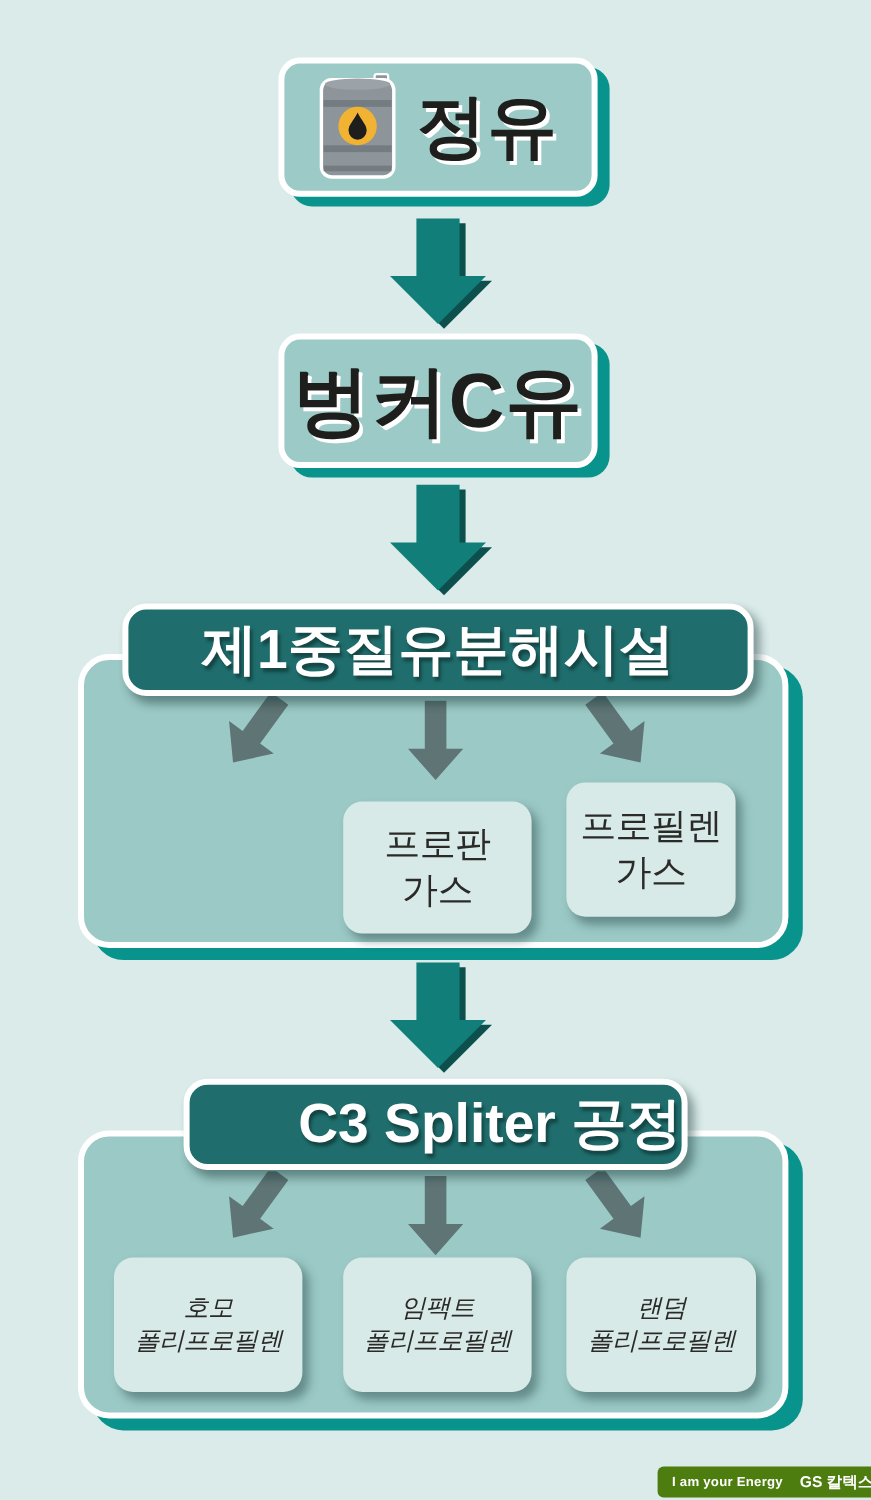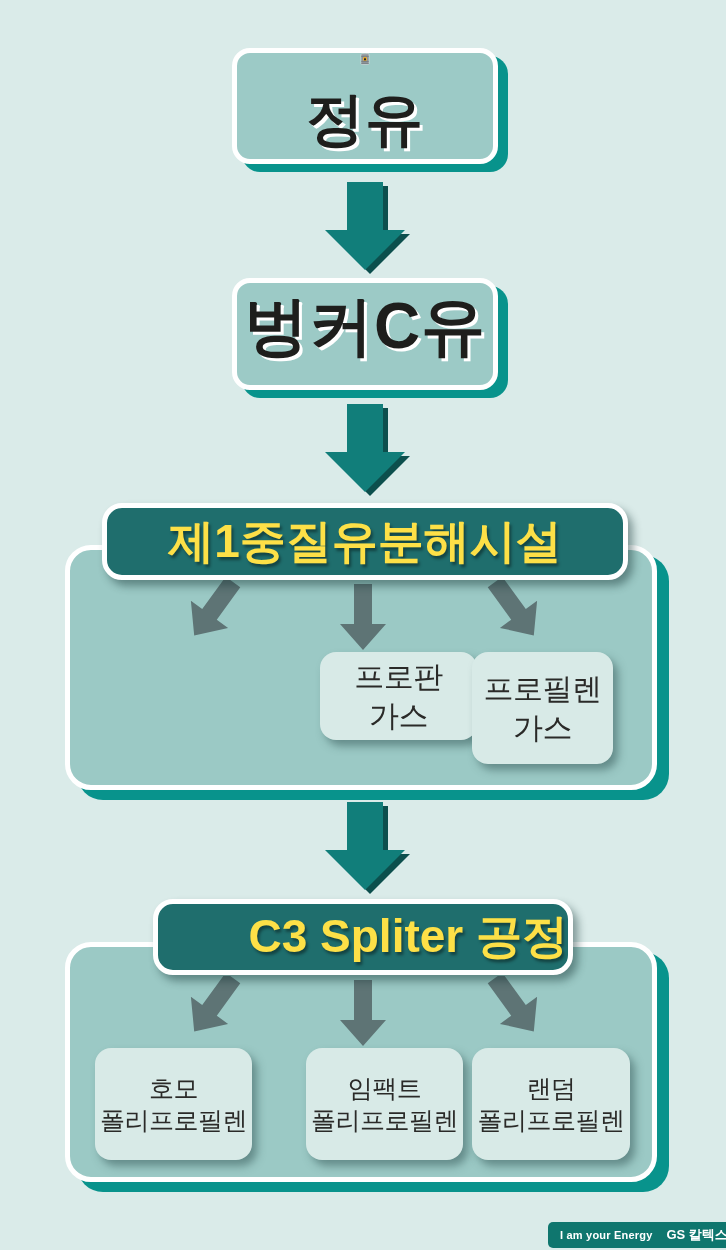--- a/index.html
+++ b/index.html
@@ -5,58 +5,58 @@
   html,body{margin:0;padding:0;background:#daebe9;}
   .canvas{
     position:relative;width:726px;height:1250px;margin:0 auto;
     background:#daebe9;overflow:hidden;
     font-family:"Liberation Sans",sans-serif;
   }
   
   .big-node{
     position:absolute;background:#9ccac6;border:5px solid #fff;border-radius:18px;
     box-shadow:10px 8px 0 #08938c;
-    display:flex;align-items:center;justify-content:space-between;gap:16px;box-sizing:border-box;flex-direction:column;
+    display:flex;align-items:center;justify-content:center;gap:16px;box-sizing:border-box;
   }
   .big-node .label{
     font-size:58px;font-weight:bold;color:#1e1e1c;letter-spacing:1px;
     text-shadow:3px 3px 0 #ffffff;
   }
   
   .header-pill{
     position:absolute;background:#1f6e6d;border:5px solid #fff;border-radius:20px;
     box-shadow:5px 6px 8px rgba(20,50,50,.45);
     display:flex;align-items:center;justify-content:center;box-sizing:border-box;z-index:3;
   }
   .header-pill .label{
-    color:#fde047;font-size:46px;font-weight:bold;letter-spacing:0px;white-space:nowrap;
+    color:#ffffff;font-size:46px;font-weight:bold;letter-spacing:0px;white-space:nowrap;
     text-shadow:2px 3px 3px rgba(0,0,0,.4);
   }
   
   .panel{
     position:absolute;background:#9bc9c5;border:5px solid #fff;border-radius:26px;
     box-shadow:12px 10px 0 #08938c;box-sizing:border-box;z-index:1;
   }
   
   .child-box{
     position:absolute;background:#d8eae7;border-radius:16px;
     box-shadow:5px 6px 8px rgba(45,80,80,.5);
     display:flex;flex-direction:column;align-items:center;justify-content:center;
     box-sizing:border-box;z-index:2;
   }
   .child-box .line{
     font-size:30px;font-weight:500;color:#2a2a28;line-height:1.3;letter-spacing:-0.5px;
     white-space:nowrap;
   }
-  .child-box.small-text .line{font-size:25px;}
+  .child-box.small-text .line{font-size:21px;font-style:italic;}
   .arrow-svg{position:absolute;z-index:2;}
   
   .footer-bar{
     position:absolute;right:0;top:1222px;left:548px;height:26px;
-    background:#0f766e;border-radius:5px 0 0 5px;
+    background:#4d7c0f;border-radius:5px 0 0 5px;
     display:flex;align-items:center;gap:7px;padding:0 10px 0 12px;box-sizing:border-box;
   }
   .footer-bar .slogan{color:#fff;font-size:11px;font-weight:bold;letter-spacing:.2px;white-space:nowrap;}
   .footer-bar .brand{color:#fff;font-size:13px;font-weight:bold;white-space:nowrap;}
 </style>
 </head>
 <body>
 
 <div class="canvas">
 
@@ -99,21 +99,21 @@
       <polygon points="-9,0 9,0 9,40 23,40 0,66 -23,40 -9,40" fill="#5e7475"></polygon>
     </g>
     <g transform="translate(298,4)">
       <polygon points="-9,0 9,0 9,40 23,40 0,66 -23,40 -9,40" fill="#5e7475"></polygon>
     </g>
     <g transform="translate(430,2) rotate(-36)">
       <polygon points="-9,0 9,0 9,40 23,40 0,66 -23,40 -9,40" fill="#5e7475"></polygon>
     </g>
   </svg>
 
-  <div class="child-box" style="left:286px;top:652px;width:157px;height:88px;margin-left:34px;">
+  <div class="child-box" style="left:286px;top:668px;width:157px;height:110px;">
     <span class="line">프로판</span>
     <span class="line">가스</span>
   </div>
   <div class="child-box" style="left:472px;top:652px;width:141px;height:112px;">
     <span class="line">프로필렌</span>
     <span class="line">가스</span>
   </div>
 
   <svg class="arrow-svg" style="left:315px;top:800px;" width="100" height="96" viewBox="0 0 100 96">
     <polygon points="37,6 73,6 73,54 95,54 55,94 15,54 37,54" fill="#0c4f4d"></polygon>
@@ -135,21 +135,21 @@
     </g>
     <g transform="translate(430,2) rotate(-36)">
       <polygon points="-9,0 9,0 9,40 23,40 0,66 -23,40 -9,40" fill="#5e7475"></polygon>
     </g>
   </svg>
 
   <div class="child-box small-text" style="left:95px;top:1048px;width:157px;height:112px;">
     <span class="line">호모</span>
     <span class="line">폴리프로필렌</span>
   </div>
-  <div class="child-box small-text" style="left:286px;top:1048px;width:157px;height:112px;margin-left:20px;">
+  <div class="child-box small-text" style="left:286px;top:1048px;width:157px;height:112px;">
     <span class="line">임팩트</span>
     <span class="line">폴리프로필렌</span>
   </div>
   <div class="child-box small-text" style="left:472px;top:1048px;width:158px;height:112px;">
     <span class="line">랜덤</span>
     <span class="line">폴리프로필렌</span>
   </div>
 
   <div class="footer-bar">
     <span class="slogan">I am your Energy</span>

